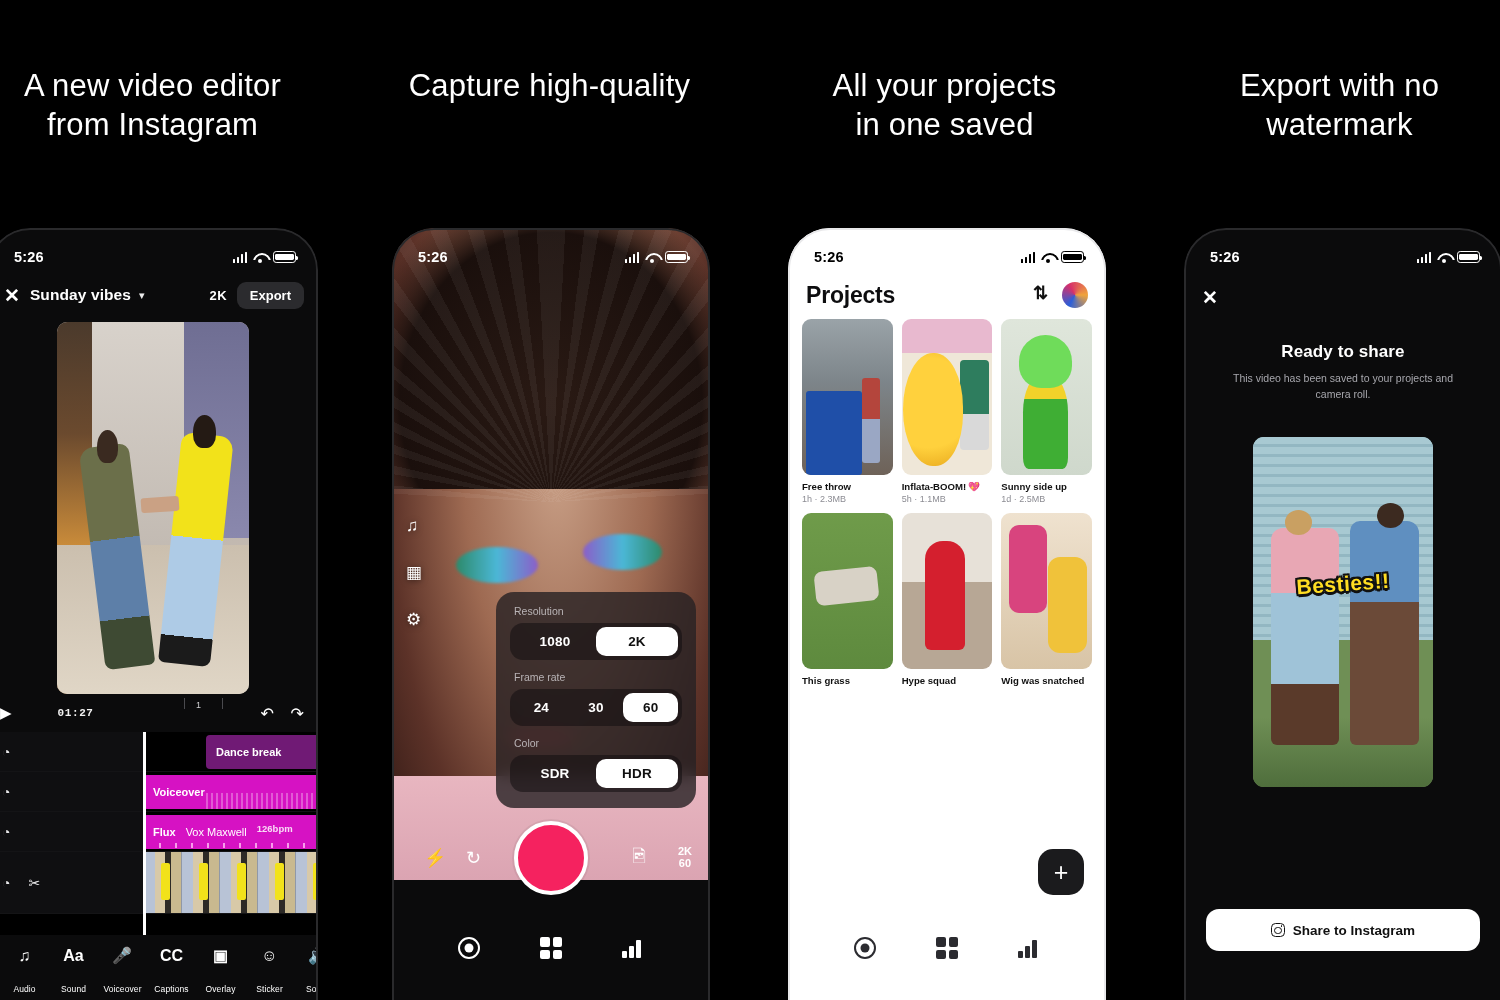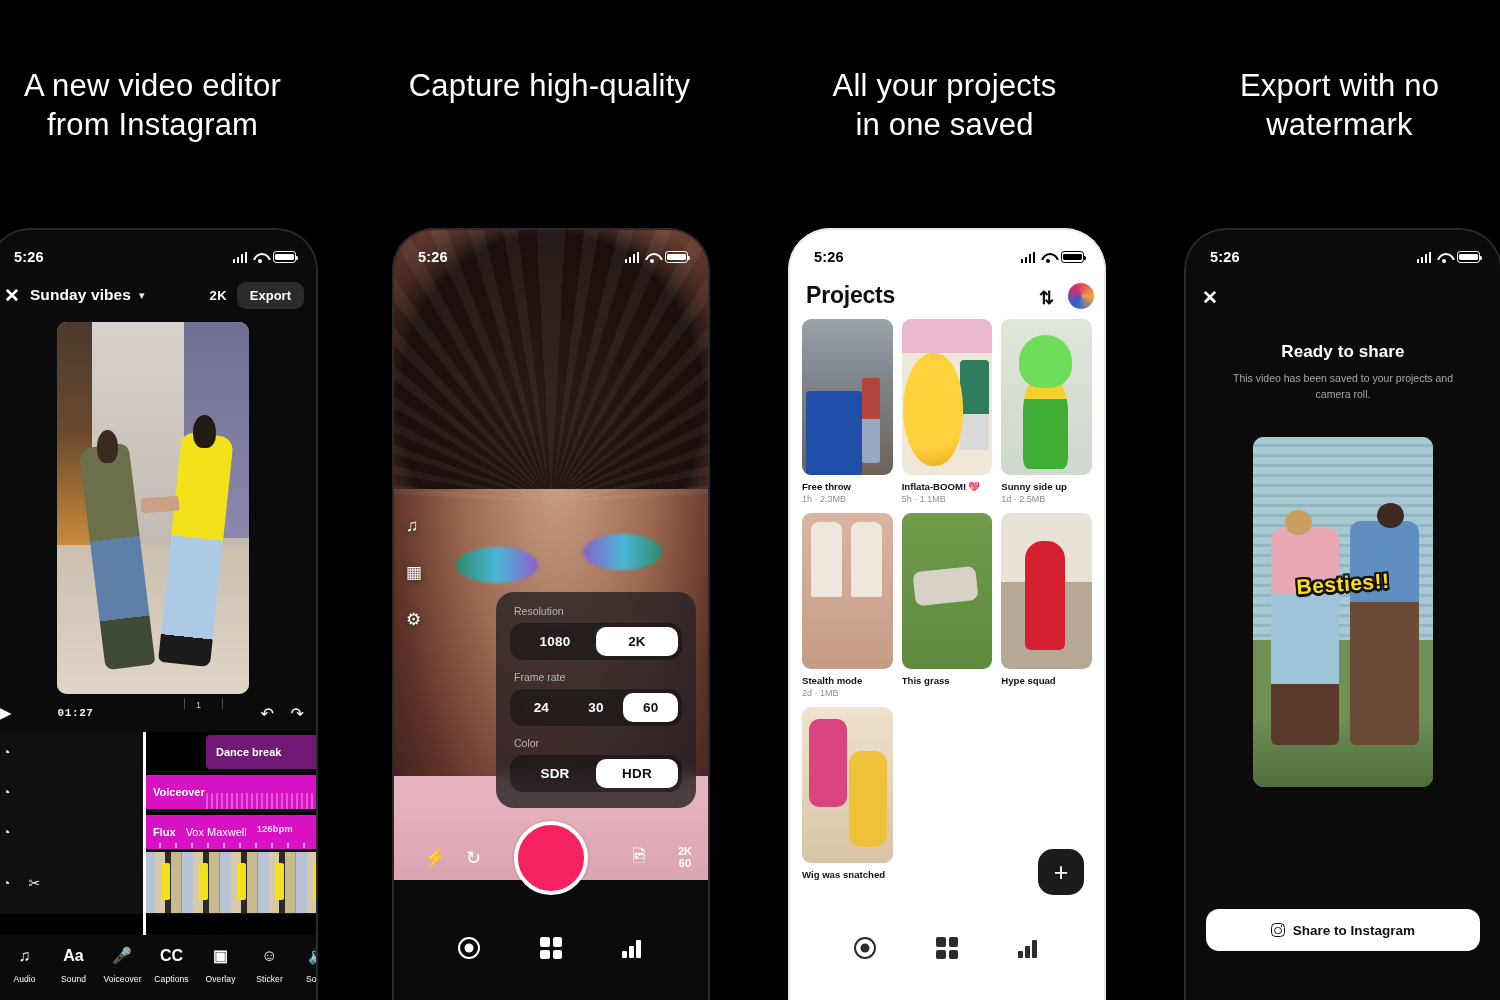--- a/index.html
+++ b/index.html
@@ -155,21 +155,21 @@
   .tl-frames .fig { position:absolute; top:18%; width:9px; height:60%;
     background:#f2e21a; border-radius:2px; }
 
   .ed-tools {
     position:absolute; left:0; bottom:0; width:100%; height:68px;
     background:#0b0b0c; display:flex; align-items:flex-start;
     padding: 11px 8px 0 12px; gap: 0; z-index: 20;
   }
   .tool { width: 49px; flex: 0 0 49px; text-align:center; color:#fff; }
   .tool .ic { font-size: 16px; height: 20px; line-height: 20px; display:block; font-weight:700; }
-  .tool .lb { font-size: 8.5px; margin-top: 8px; display:block; letter-spacing:.1px; }
+  .tool .lb { font-size: 8.5px; margin-top: 18px; display:block; letter-spacing:.1px; }
 
   
   .cam-wrap { position:absolute; inset:0; border-radius:42px 42px 0 0; overflow:hidden; }
   .cam-photo { position:absolute; left:0; top:0; right:0; height: 652px;
     background: radial-gradient(ellipse at 52% 36%, #c9a087 0%, #9e6a52 40%, #5c3228 72%, #2e1713 100%);
   }
   .cam-hair { position:absolute; left:-6%; top:-4%; width:112%; height:44%;
     background: radial-gradient(ellipse at 50% 70%, #2a1a14 0%, #1a0f0c 60%, transparent 78%);
   }
   .cam-hairtex { position:absolute; left:0; top:0; width:100%; height:42%;
@@ -224,21 +224,21 @@
     width:9px;height:9px;background:currentColor;border-radius:50%;}
   .ic-grid { width:22px; height:22px; display:grid; grid-template-columns:1fr 1fr;
     grid-template-rows:1fr 1fr; gap:3px; }
   .ic-grid i { background: currentColor; border-radius: 2px; display:block; }
   .ic-chart { width:22px; height:19px; display:flex; align-items:flex-end; gap:2.5px; }
   .ic-chart i { width:4.5px; background: currentColor; border-radius:1px; display:block; }
   .ic-chart i:nth-child(1){height:7px}.ic-chart i:nth-child(2){height:12px}
   .ic-chart i:nth-child(3){height:18px}
 
   
-  .pr-head { display:flex; align-items:flex-end; padding: 8px 12px 10px 18px; }
+  .pr-head { display:flex; align-items:flex-start; padding: 8px 18px 10px 18px; }
   .pr-title { font-size: 23px; font-weight: 700; color:#0d0d0f; letter-spacing:-.2px; }
   .pr-sp { flex:1; }
   .pr-sort { font-size: 18px; color:#111; margin-right: 14px; font-weight:700; }
   .pr-avatar { width: 26px; height:26px; border-radius:50%;
     background: conic-gradient(from 210deg,#2b5fd9,#d62f6b,#f0a43c,#2b5fd9); }
   .pr-grid { display:grid; grid-template-columns: repeat(3, 1fr);
     gap: 9px 9px; padding: 0 14px; }
   .pr-card { }
   .pr-thumb { width:100%; height: 156px; border-radius: 9px; overflow:hidden;
     position:relative; background:#ddd; }
@@ -618,27 +618,20 @@
         <div class="pr-meta">5h · 1.1MB</div>
       </div>
       <div class="pr-card">
         <div class="pr-thumb t3">
             <span class="p"></span>
           </div>
         <div class="pr-name">Sunny side up</div>
         <div class="pr-meta">1d · 2.5MB</div>
       </div>
       <div class="pr-card">
-        <div class="pr-thumb t4">
-            <span class="p"></span>
-          </div>
-        <div class="pr-name">Stealth mode</div>
-        <div class="pr-meta">2d · 1MB</div>
-      </div>
-      <div class="pr-card">
         <div class="pr-thumb t7"><span class="p"></span></div>
         <div class="pr-name">This grass</div>
         <div class="pr-meta"></div>
       </div>
       <div class="pr-card">
         <div class="pr-thumb t8"><span class="p"></span></div>
         <div class="pr-name">Hype squad</div>
         <div class="pr-meta"></div>
       </div>
       <div class="pr-card">

